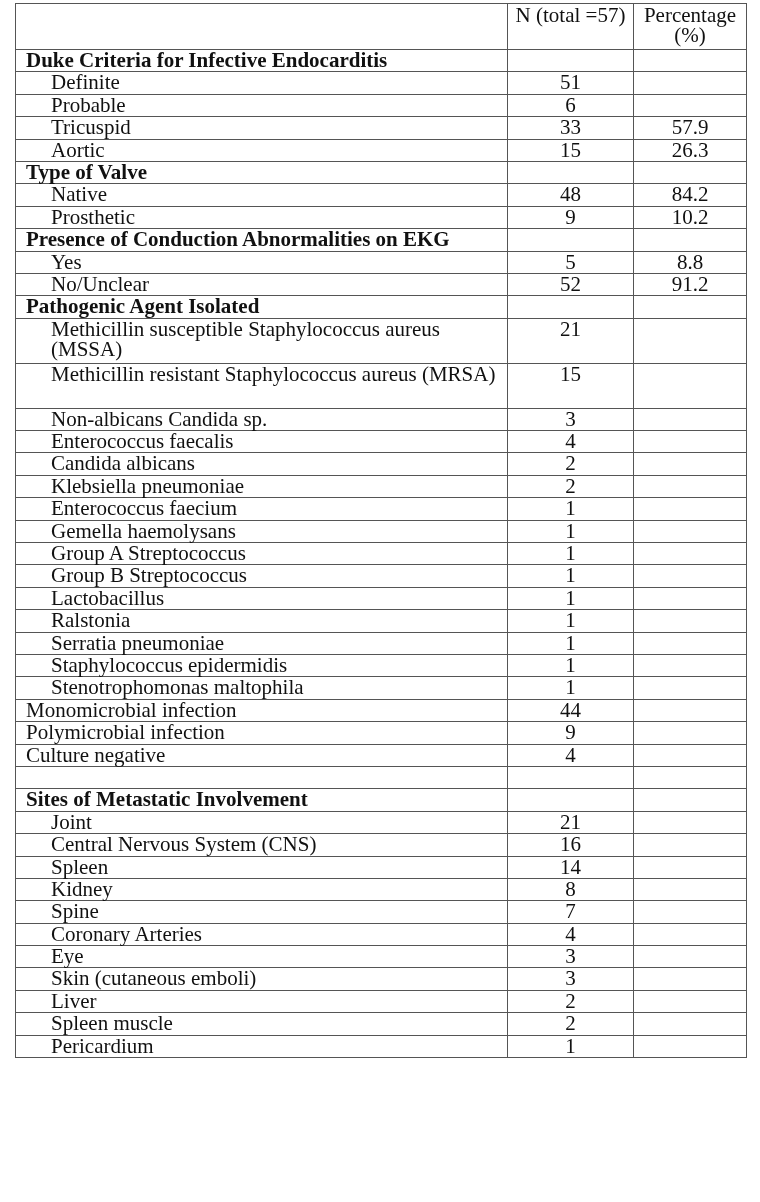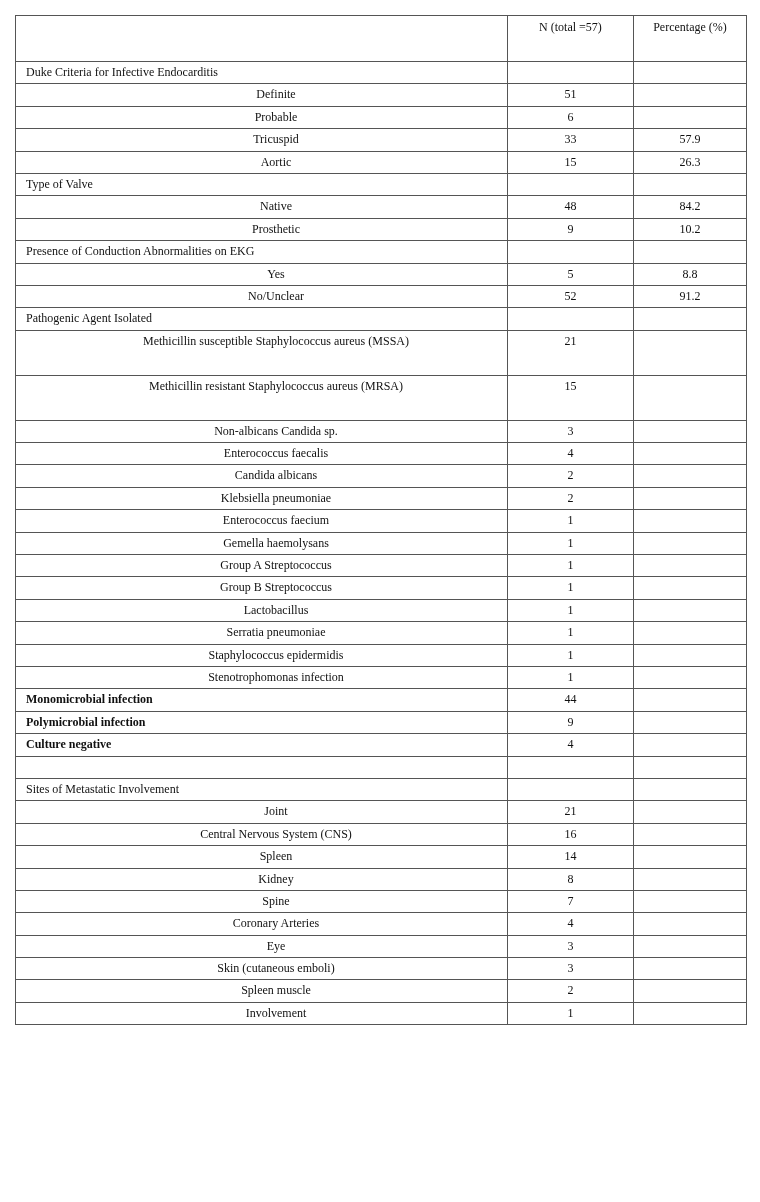--- a/index.html
+++ b/index.html
@@ -1,29 +1,29 @@
 <!DOCTYPE html>
 <html><head>
 <meta charset="utf-8">
 <style>
   html, body { margin: 0; padding: 0; background: #ffffff; }
   body { width: 760px; height: 1202px; position: relative; overflow: hidden;
          font-family: "Liberation Serif", "DejaVu Serif", serif; color: #111; }
-  table { position: absolute; left: 15px; top: 15px; border-collapse: collapse;
-          width: 731px; table-layout: fixed; font-size: 12px; }
+  table { position: absolute; left: 15px; top: 3px; border-collapse: collapse;
+          width: 731px; table-layout: fixed; font-size: 21px; }
   col.c1 { width: 492px; }
   col.c2 { width: 126px; }
   col.c3 { width: 113px; }
   td { border: 1.5px solid #555; padding: 0 6px; height: 21.4px; line-height: 20px;
        vertical-align: top; }
   td.num { text-align: center; }
   tr.header td { height: 44px; text-align: center; line-height: 20px; padding-top: 1px; }
-  tr.section td.label { font-weight: normal; }
-  tr.item td.label { padding-left: 35px; text-align: center; }
-  tr.top td.label { padding-left: 10px; font-weight: bold; }
+  tr.section td.label { font-weight: bold; }
+  tr.item td.label { padding-left: 35px; }
+  tr.top td.label { padding-left: 10px; }
   tr.section td.label { padding-left: 10px; }
   tr.tall td { height: 44px; }
   tr.blank td { height: 21.4px; }
   .it { }
 </style>
 </head>
 <body>
 
 <table>
   <colgroup>
@@ -146,31 +146,36 @@
         <td class="label"><span>Group B </span><span class="it">Streptococcus</span></td>
         <td class="num">1</td>
         <td class="num"></td>
       </tr>
       <tr class="item">
         <td class="label"><span class="it">Lactobacillus</span></td>
         <td class="num">1</td>
         <td class="num"></td>
       </tr>
       <tr class="item">
+        <td class="label"><span class="it">Ralstonia</span></td>
+        <td class="num">1</td>
+        <td class="num"></td>
+      </tr>
+      <tr class="item">
         <td class="label"><span class="it">Serratia pneumoniae</span></td>
         <td class="num">1</td>
         <td class="num"></td>
       </tr>
       <tr class="item">
         <td class="label"><span class="it">Staphylococcus epidermidis</span></td>
         <td class="num">1</td>
         <td class="num"></td>
       </tr>
       <tr class="item">
-        <td class="label"><span class="it">Stenotrophomonas infection</span></td>
+        <td class="label"><span class="it">Stenotrophomonas maltophila</span></td>
         <td class="num">1</td>
         <td class="num"></td>
       </tr>
       <tr class="top">
         <td class="label"><span>Monomicrobial infection</span></td>
         <td class="num">44</td>
         <td class="num"></td>
       </tr>
       <tr class="top">
         <td class="label"><span>Polymicrobial infection</span></td>
@@ -226,23 +231,28 @@
         <td class="label"><span>Eye</span></td>
         <td class="num">3</td>
         <td class="num"></td>
       </tr>
       <tr class="item">
         <td class="label"><span>Skin (cutaneous emboli)</span></td>
         <td class="num">3</td>
         <td class="num"></td>
       </tr>
       <tr class="item">
+        <td class="label"><span>Liver</span></td>
+        <td class="num">2</td>
+        <td class="num"></td>
+      </tr>
+      <tr class="item">
         <td class="label"><span>Spleen muscle</span></td>
         <td class="num">2</td>
         <td class="num"></td>
       </tr>
       <tr class="item">
-        <td class="label"><span>Involvement</span></td>
+        <td class="label"><span>Pericardium</span></td>
         <td class="num">1</td>
         <td class="num"></td>
       </tr>
     </tbody>
 </table>
 
 </body></html>

